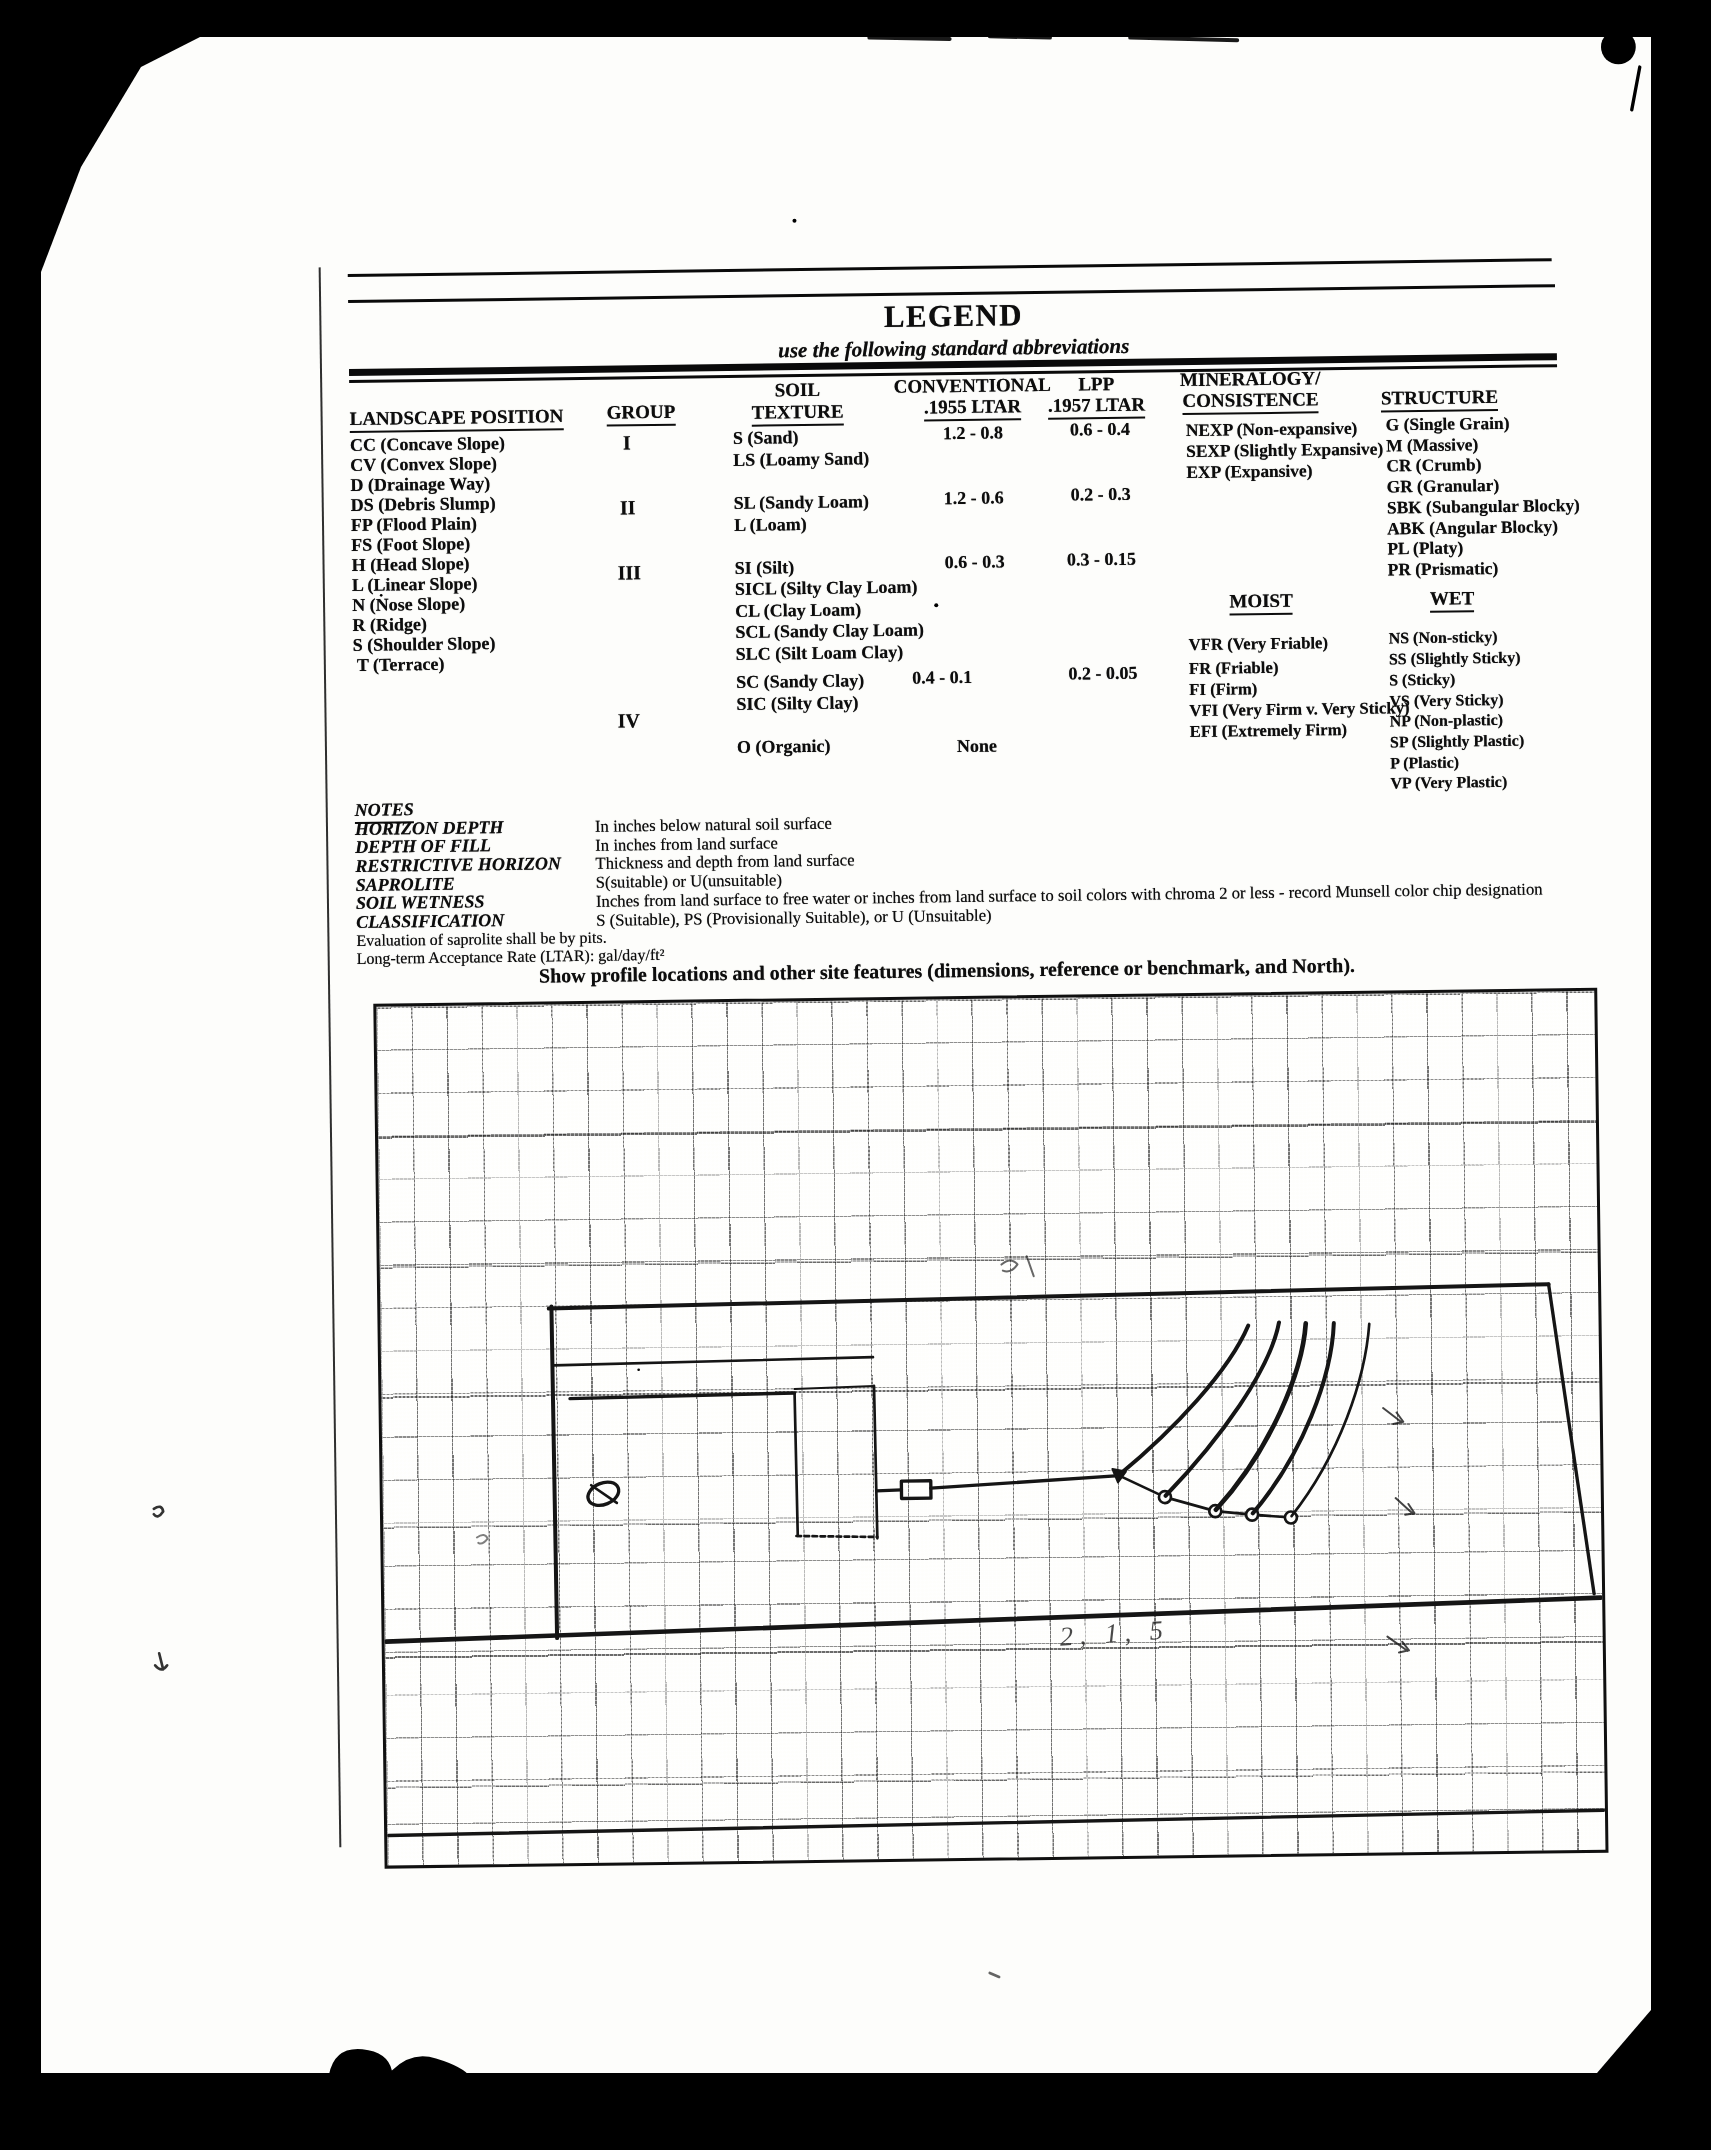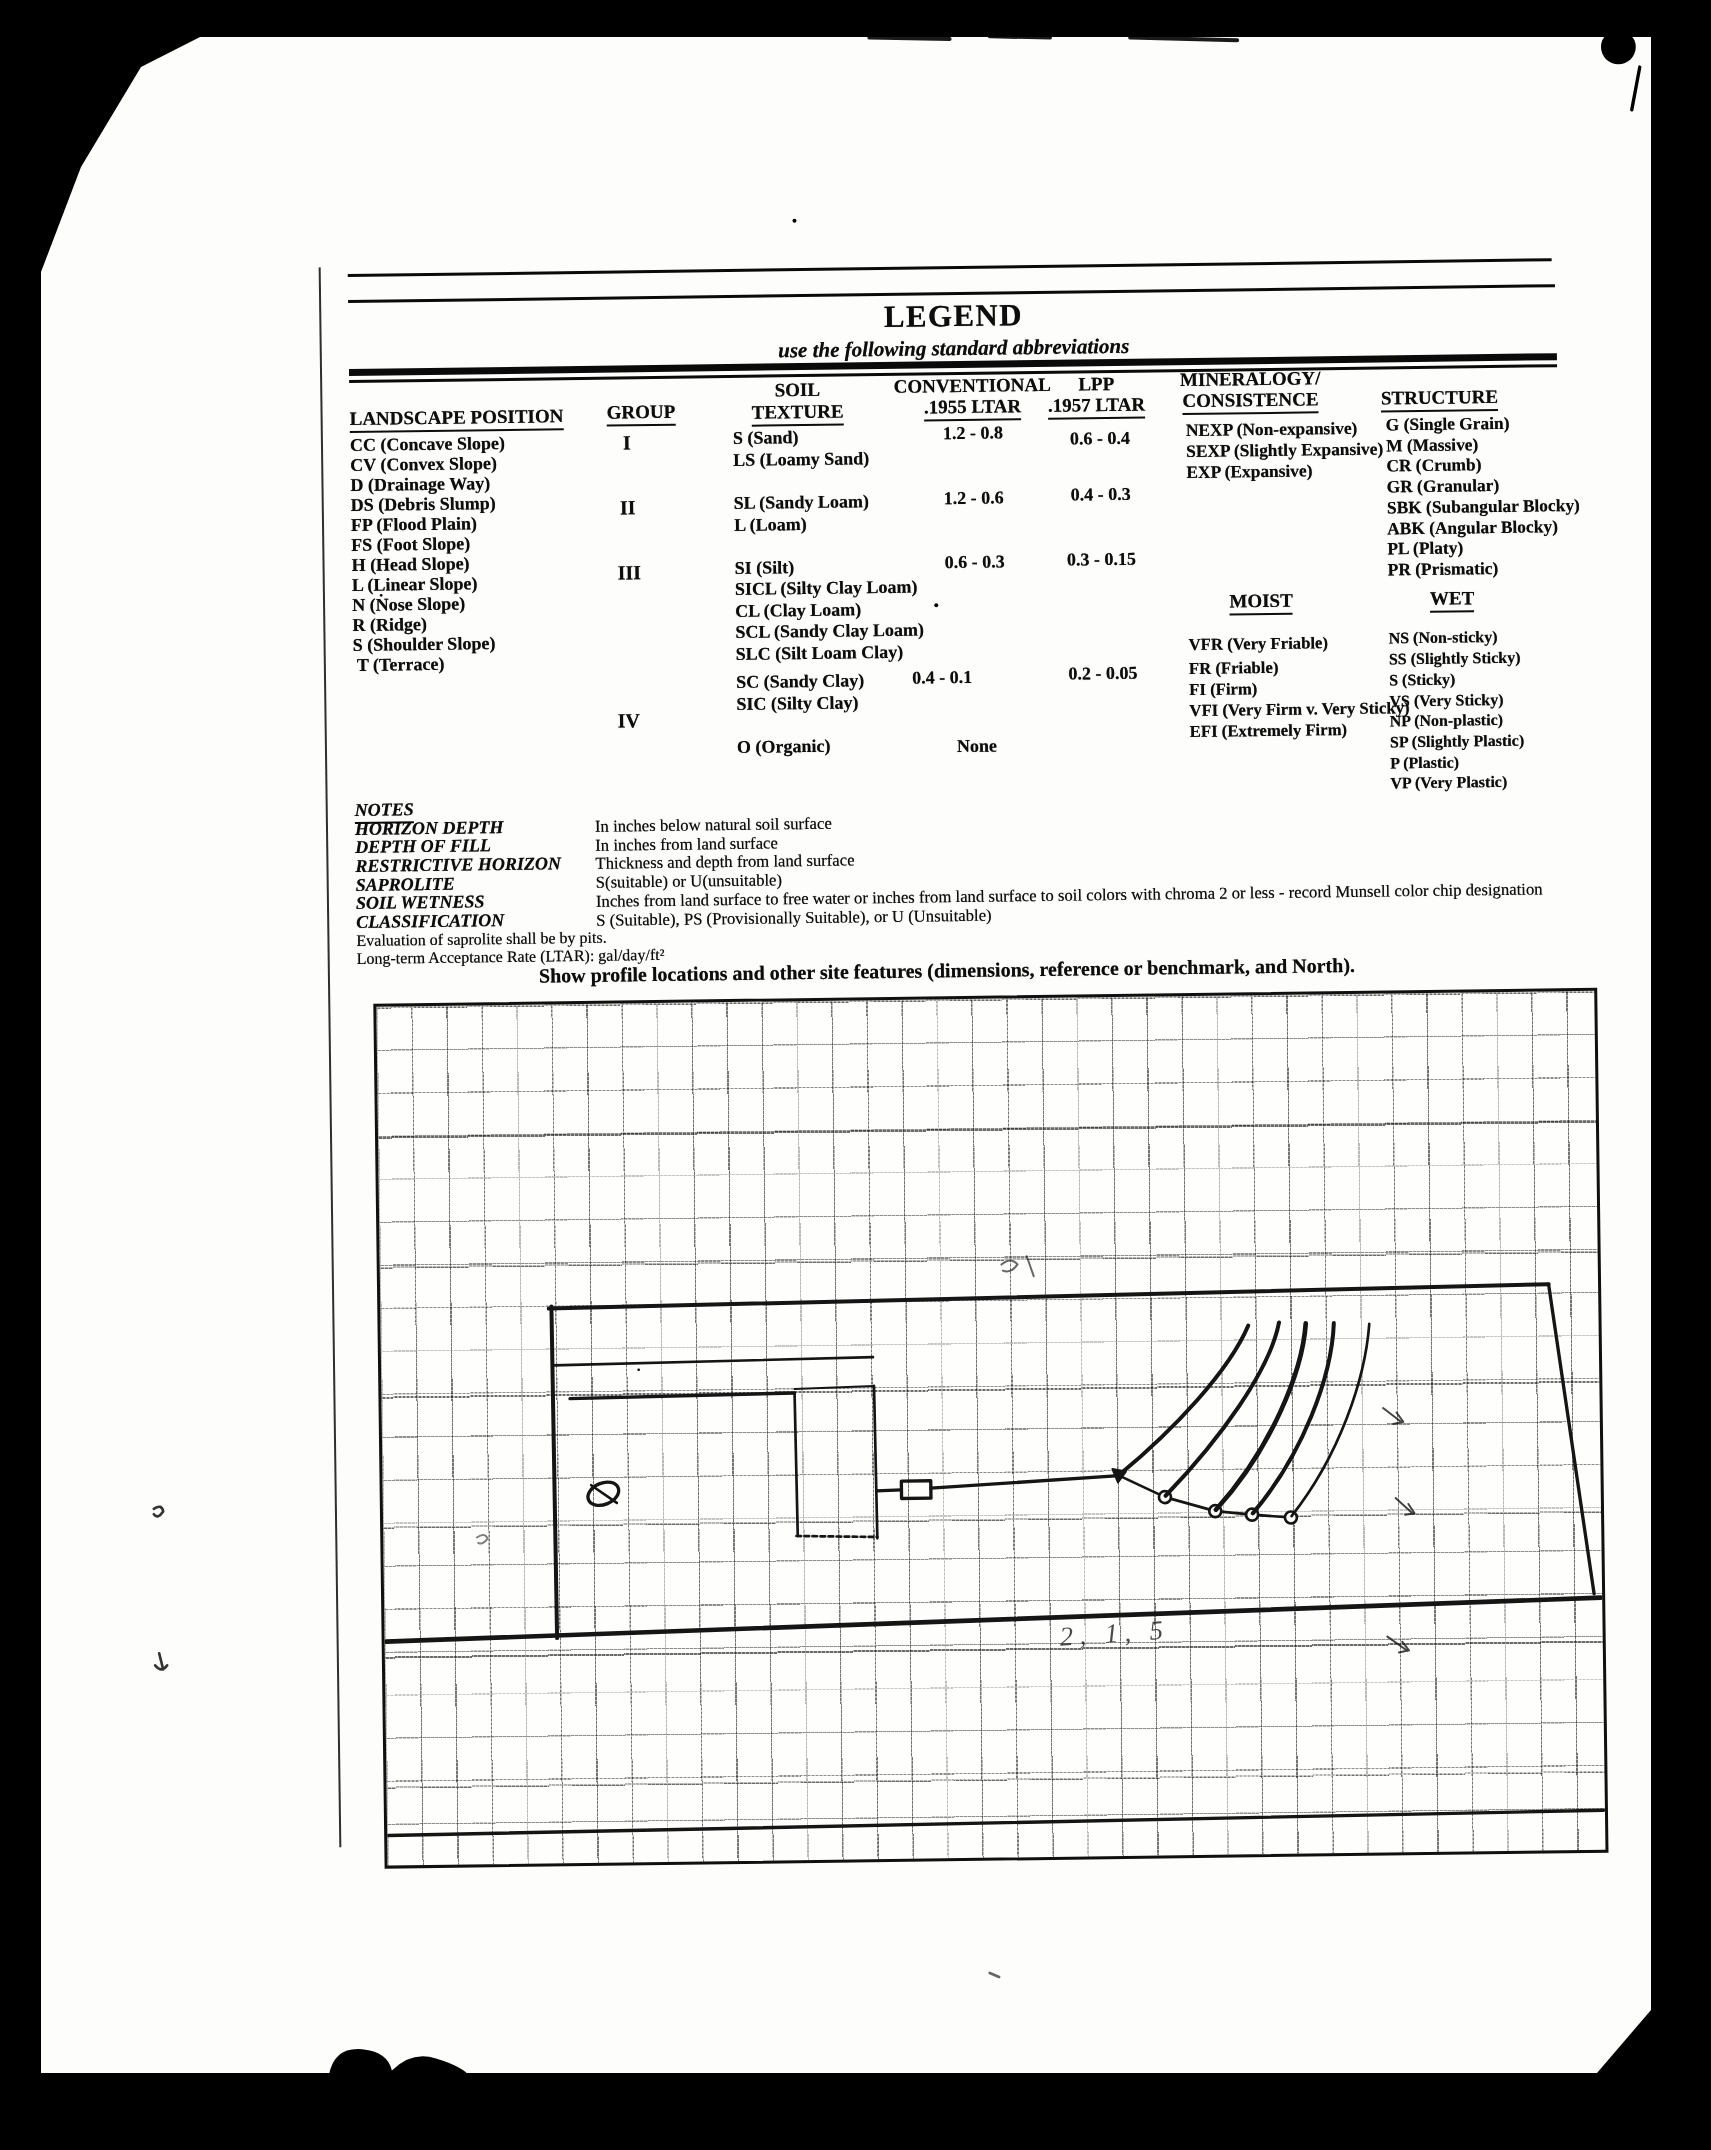--- a/index.html
+++ b/index.html
@@ -85,22 +85,22 @@
   <div class="t b sz27" style="left:731px;top:677px">SC (Sandy Clay)</div>
   <div class="t b sz27" style="left:731px;top:699px">SIC (Silty Clay)</div>
   <div class="t b sz27" style="left:731px;top:742px">O (Organic)</div>
 
   <div class="t b sz27 cx" style="left:971px;top:431px">1.2 - 0.8</div>
   <div class="t b sz27 cx" style="left:971px;top:496px">1.2 - 0.6</div>
   <div class="t b sz27 cx" style="left:971px;top:560px">0.6 - 0.3</div>
   <div class="t b sz27 cx" style="left:937px;top:675px">0.4 - 0.1</div>
   <div class="t b sz27 cx" style="left:971px;top:744px">None</div>
 
-  <div class="t b sz27 cx" style="left:1098px;top:438px">0.6 - 0.4</div>
-  <div class="t b sz27 cx" style="left:1098px;top:494px">0.4 - 0.3</div>
+  <div class="t b sz27 cx" style="left:1098px;top:429px">0.6 - 0.4</div>
+  <div class="t b sz27 cx" style="left:1098px;top:494px">0.2 - 0.3</div>
   <div class="t b sz27 cx" style="left:1098px;top:559px">0.3 - 0.15</div>
   <div class="t b sz27 cx" style="left:1098px;top:673px">0.2 - 0.05</div>
 
   <div class="t b sz26" style="left:1184px;top:431px">NEXP (Non-expansive)</div>
   <div class="t b sz26" style="left:1184px;top:452px">SEXP (Slightly Expansive)</div>
   <div class="t b sz26" style="left:1184px;top:473px">EXP (Expansive)</div>
 
   <div class="t b sz26" style="left:1384px;top:428px">G (Single Grain)</div>
   <div class="t b sz26" style="left:1384px;top:449px">M (Massive)</div>
   <div class="t b sz26" style="left:1384px;top:469px">CR (Crumb)</div>

